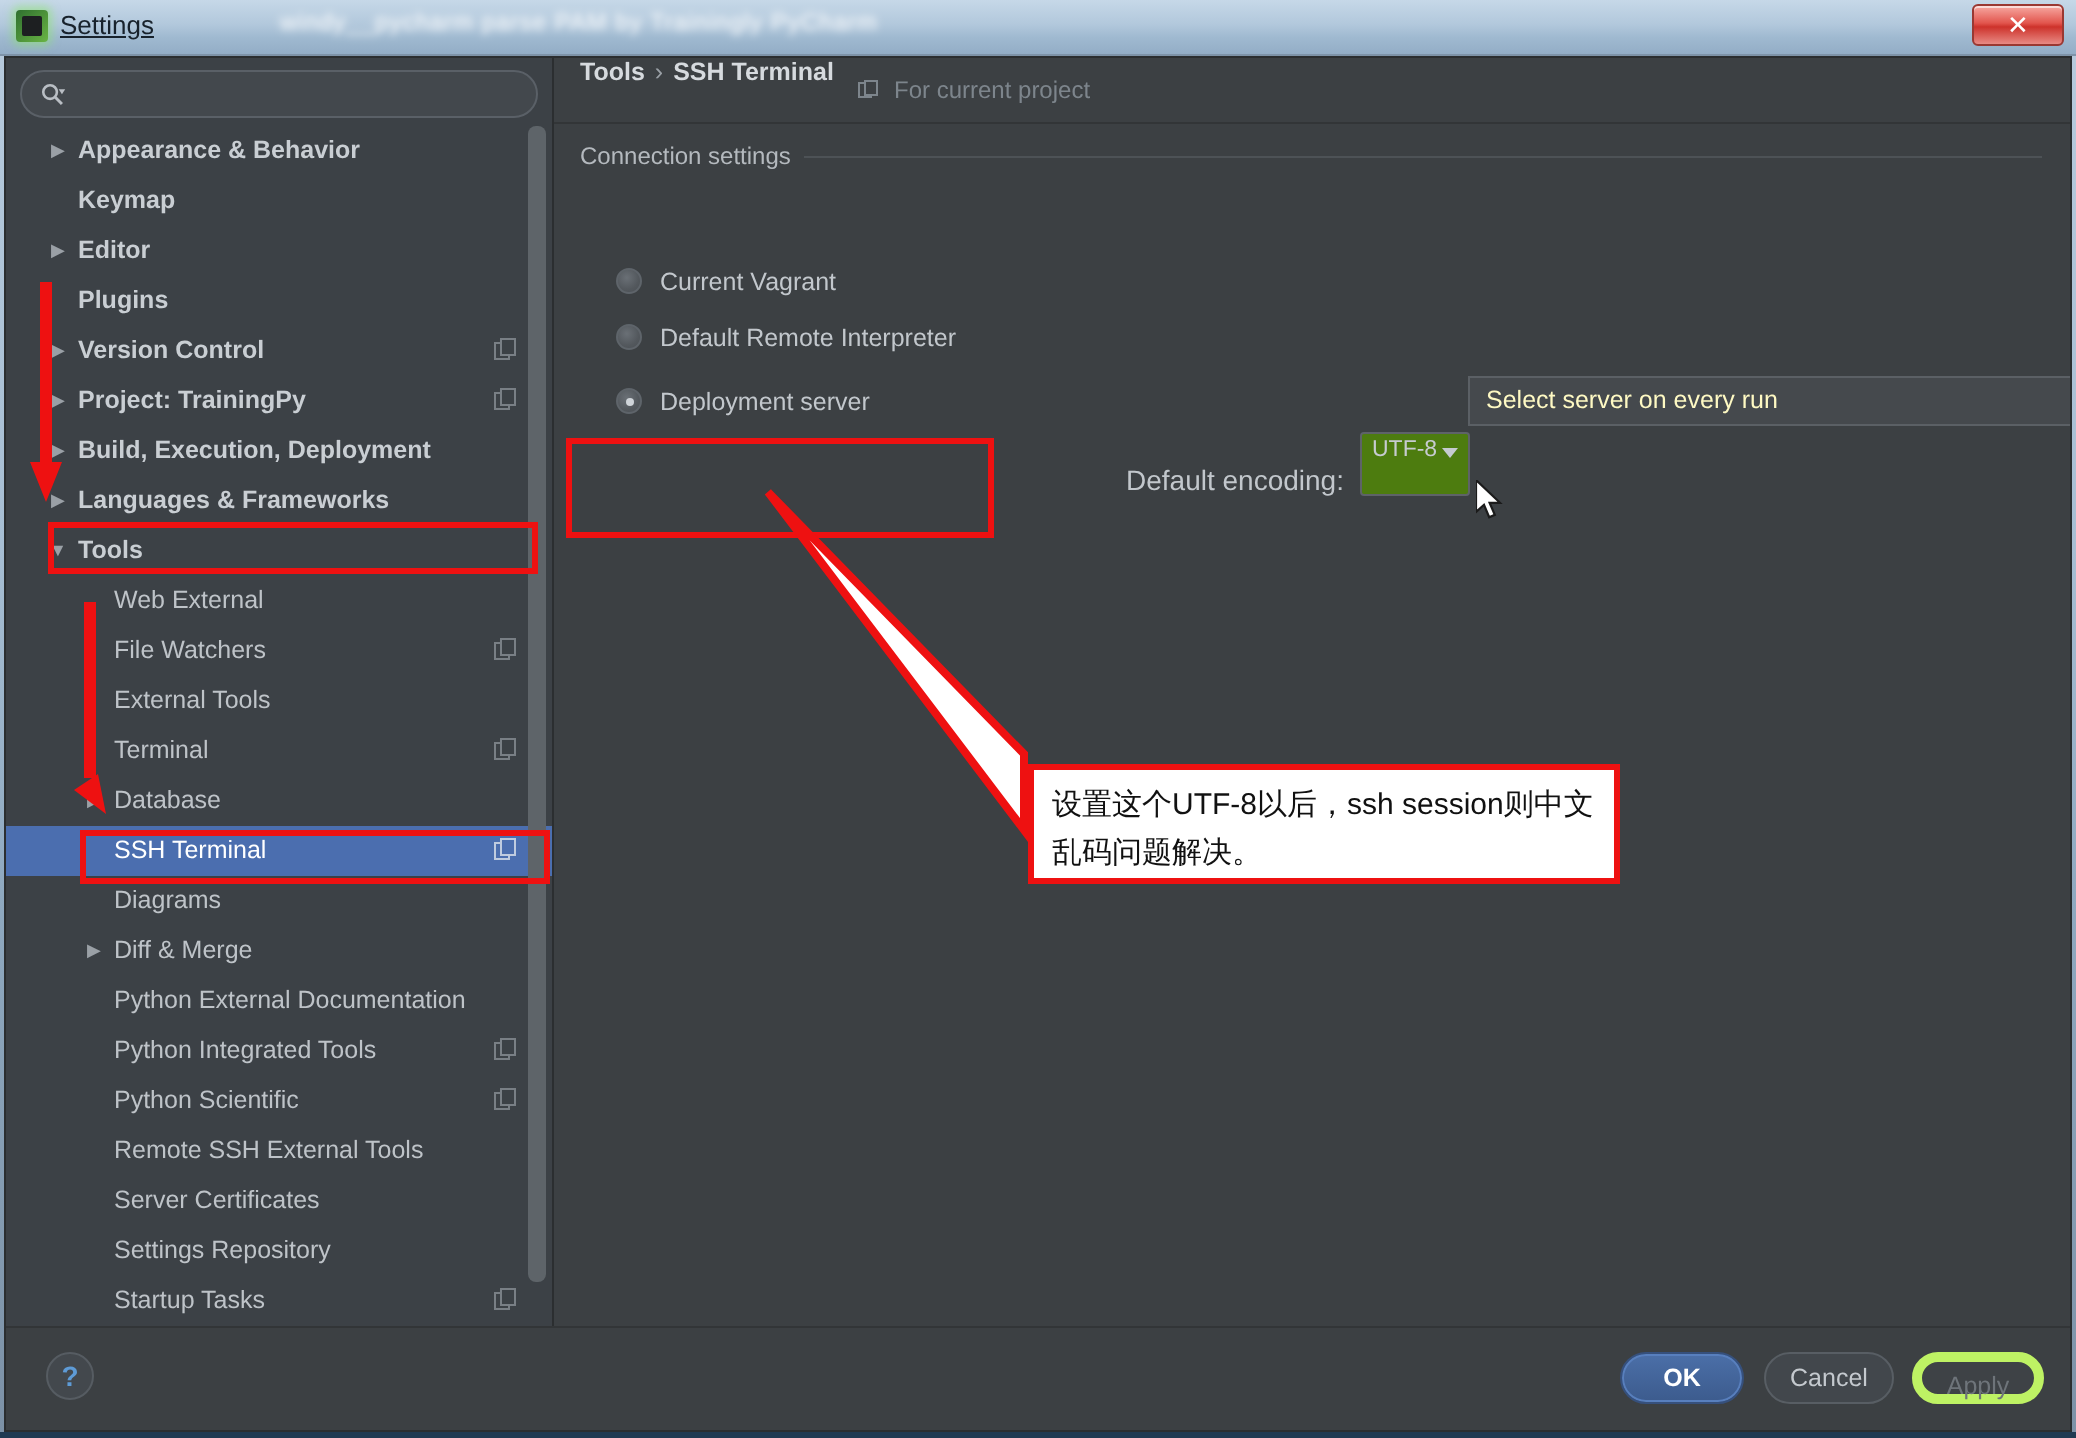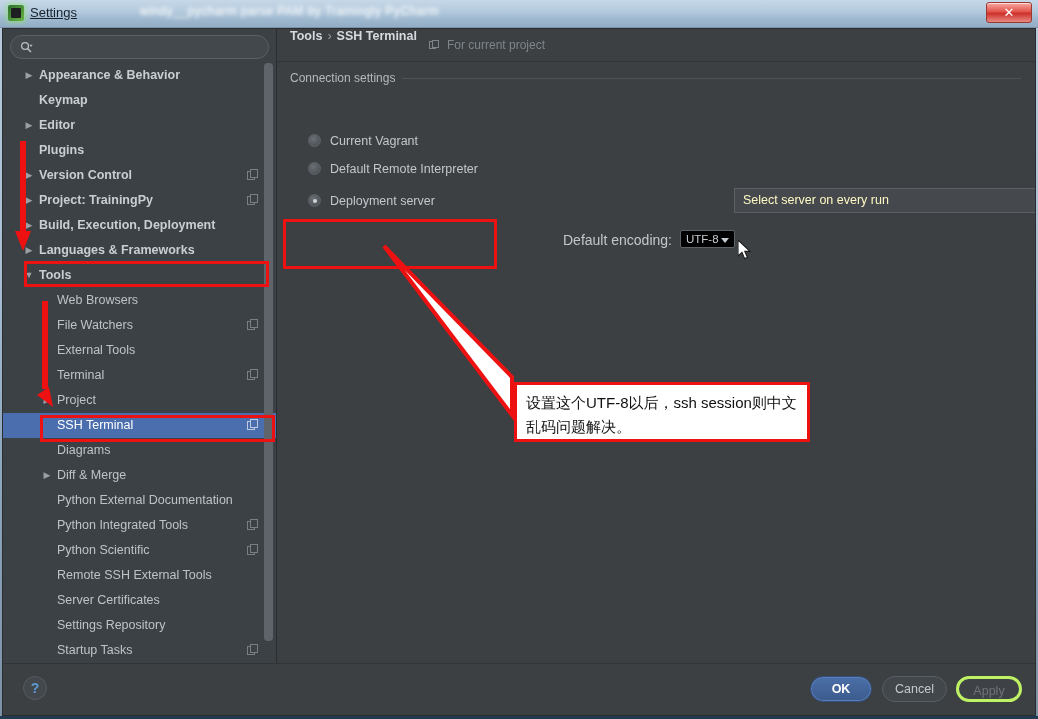--- a/index.html
+++ b/index.html
@@ -187,22 +187,22 @@
   #server-select .value {
     position: absolute; left: 8px; top: 4px;
     font-size: 12.5px; color: #fef9c3; white-space: nowrap;
   }
 
   #encoding-label {
     position: absolute; left: 286px; top: 203px;
     font-size: 14px; color: #c2c7cc; white-space: nowrap;
   }
   #encoding-combo {
-    position: absolute; left: 403px; top: 201px; width: 55px; height: 18px;
-    background: #000000; border: 1px solid #5e6368; border-radius: 2px;
+    position: absolute; left: 403px; top: 187px; width: 55px; height: 32px;
+    background: #4d7c0f; border: 1px solid #5e6368; border-radius: 2px;
     cursor: pointer;
   }
   #encoding-combo .val {
     position: absolute; left: 5px; top: 2px; font-size: 11.5px; color: #c6cbd0;
   }
   #encoding-combo .caret {
     position: absolute; right: 5px; top: 7px;
     border-left: 4px solid transparent; border-right: 4px solid transparent;
     border-top: 5px solid #c6cbd0;
   }
@@ -251,21 +251,21 @@
     border: 1px solid #2f4straight; border: 1px solid #36507c;
     color: #ffffff; font-weight: bold;
     box-shadow: 0 0 0 1px #587fbd inset;
   }
   #cancel-button {
     left: 879px; width: 65px;
     background: #42474c; border: 1px solid #585e64; color: #c4c9ce;
   }
   #apply-button {
     left: 953px; width: 66px;
-    background: #3e4246; border: 3px solid #bef264; color: #6e747a;
+    background: #3e4246; border: 5px solid #bef264; color: #6e747a;
   }
 
   
   #taskbar {
     position: absolute; left: 0; bottom: 0; width: 1038px; height: 3px;
     background: #203a52;
   }
 </style>
 </head>
 <body>
@@ -303,31 +303,31 @@
                 <span class="sheet"></span>
                 <span class="sheet2"></span>
               </span></div>
             <div class="tree-row lvl0"><span class="twisty">▶</span><span>Project: TrainingPy</span><span class="row-icon">
                 <span class="sheet"></span>
                 <span class="sheet2"></span>
               </span></div>
             <div class="tree-row lvl0"><span class="twisty">▶</span><span>Build, Execution, Deployment</span></div>
             <div class="tree-row lvl0"><span class="twisty">▶</span><span>Languages &amp; Frameworks</span></div>
             <div class="tree-row lvl0"><span class="twisty">▼</span><span>Tools</span></div>
-            <div class="tree-row lvl1"><span class="twisty"></span><span>Web Browsers</span></div>
+            <div class="tree-row lvl1"><span class="twisty"></span><span>Web External</span></div>
             <div class="tree-row lvl1"><span class="twisty"></span><span>File Watchers</span><span class="row-icon">
                 <span class="sheet"></span>
                 <span class="sheet2"></span>
               </span></div>
             <div class="tree-row lvl1"><span class="twisty"></span><span>External Tools</span></div>
             <div class="tree-row lvl1"><span class="twisty"></span><span>Terminal</span><span class="row-icon">
                 <span class="sheet"></span>
                 <span class="sheet2"></span>
               </span></div>
-            <div class="tree-row lvl1"><span class="twisty">▶</span><span>Project</span></div>
+            <div class="tree-row lvl1"><span class="twisty">▶</span><span>Database</span></div>
             <div class="tree-row lvl1 selected"><span class="twisty"></span><span>SSH Terminal</span><span class="row-icon">
                 <span class="sheet"></span>
                 <span class="sheet2"></span>
               </span></div>
             <div class="tree-row lvl1"><span class="twisty"></span><span>Diagrams</span></div>
             <div class="tree-row lvl1"><span class="twisty">▶</span><span>Diff &amp; Merge</span></div>
             <div class="tree-row lvl1"><span class="twisty"></span><span>Python External Documentation</span></div>
             <div class="tree-row lvl1"><span class="twisty"></span><span>Python Integrated Tools</span><span class="row-icon">
                 <span class="sheet"></span>
                 <span class="sheet2"></span>

